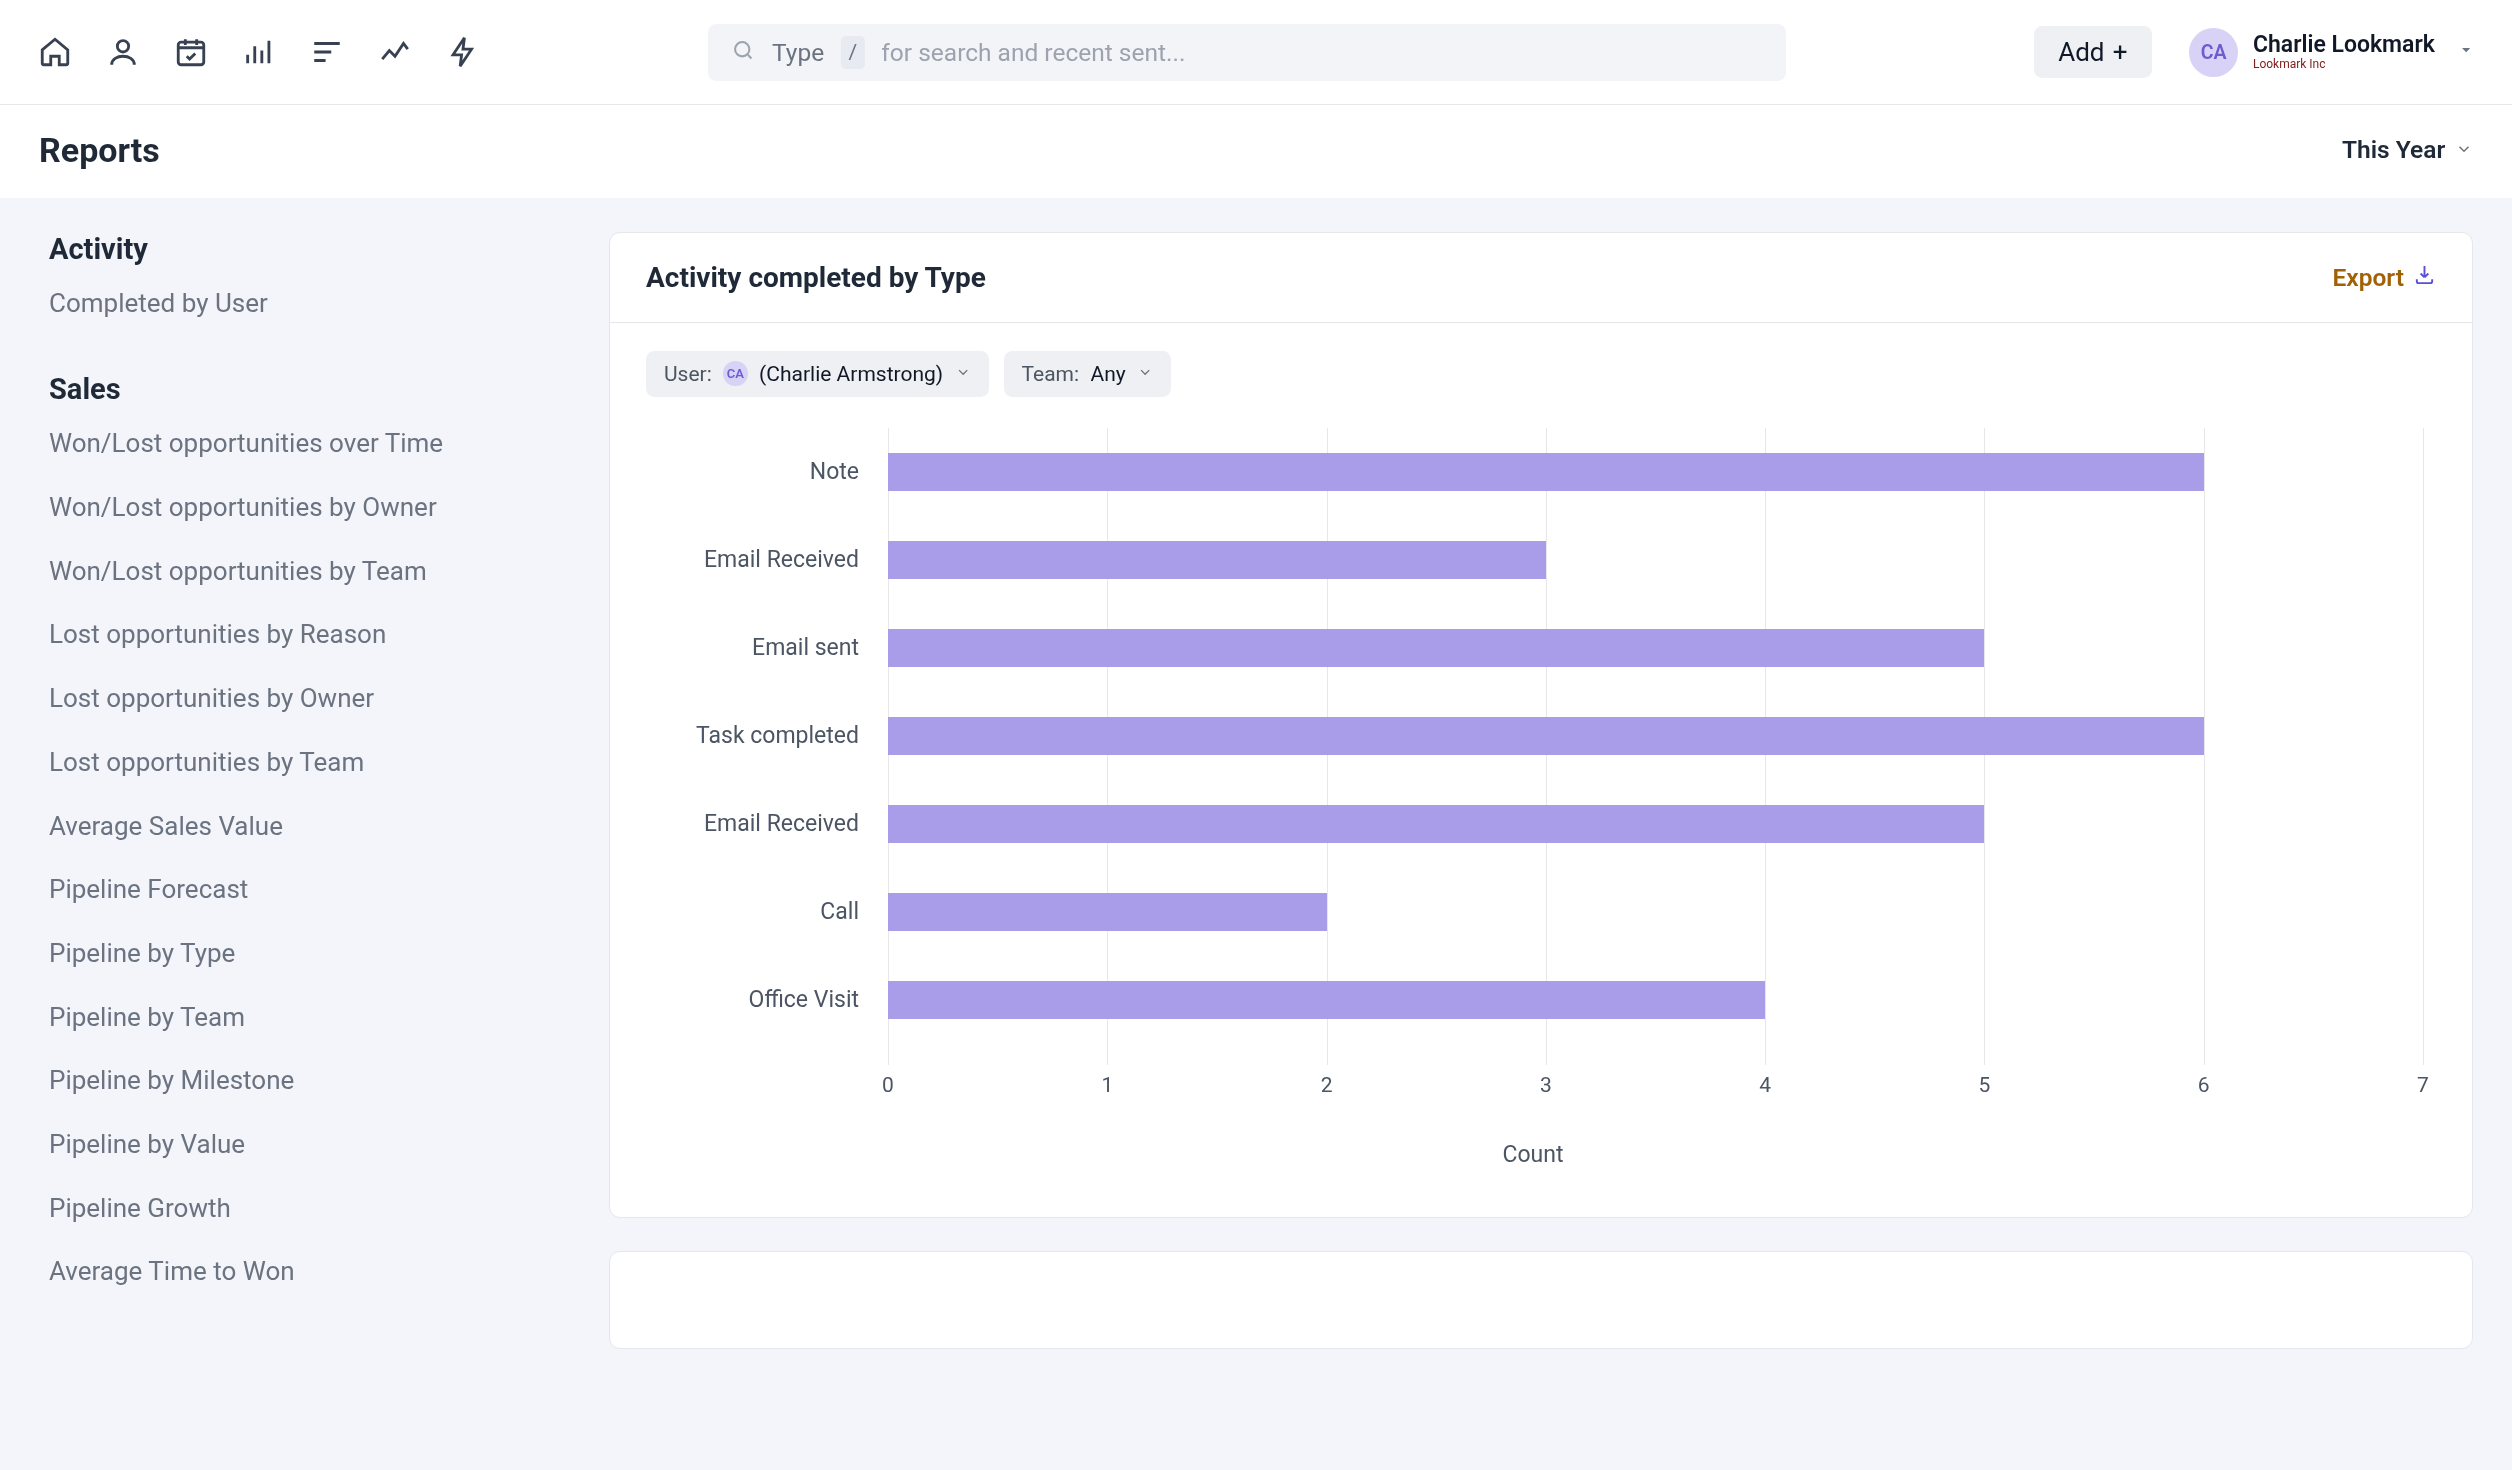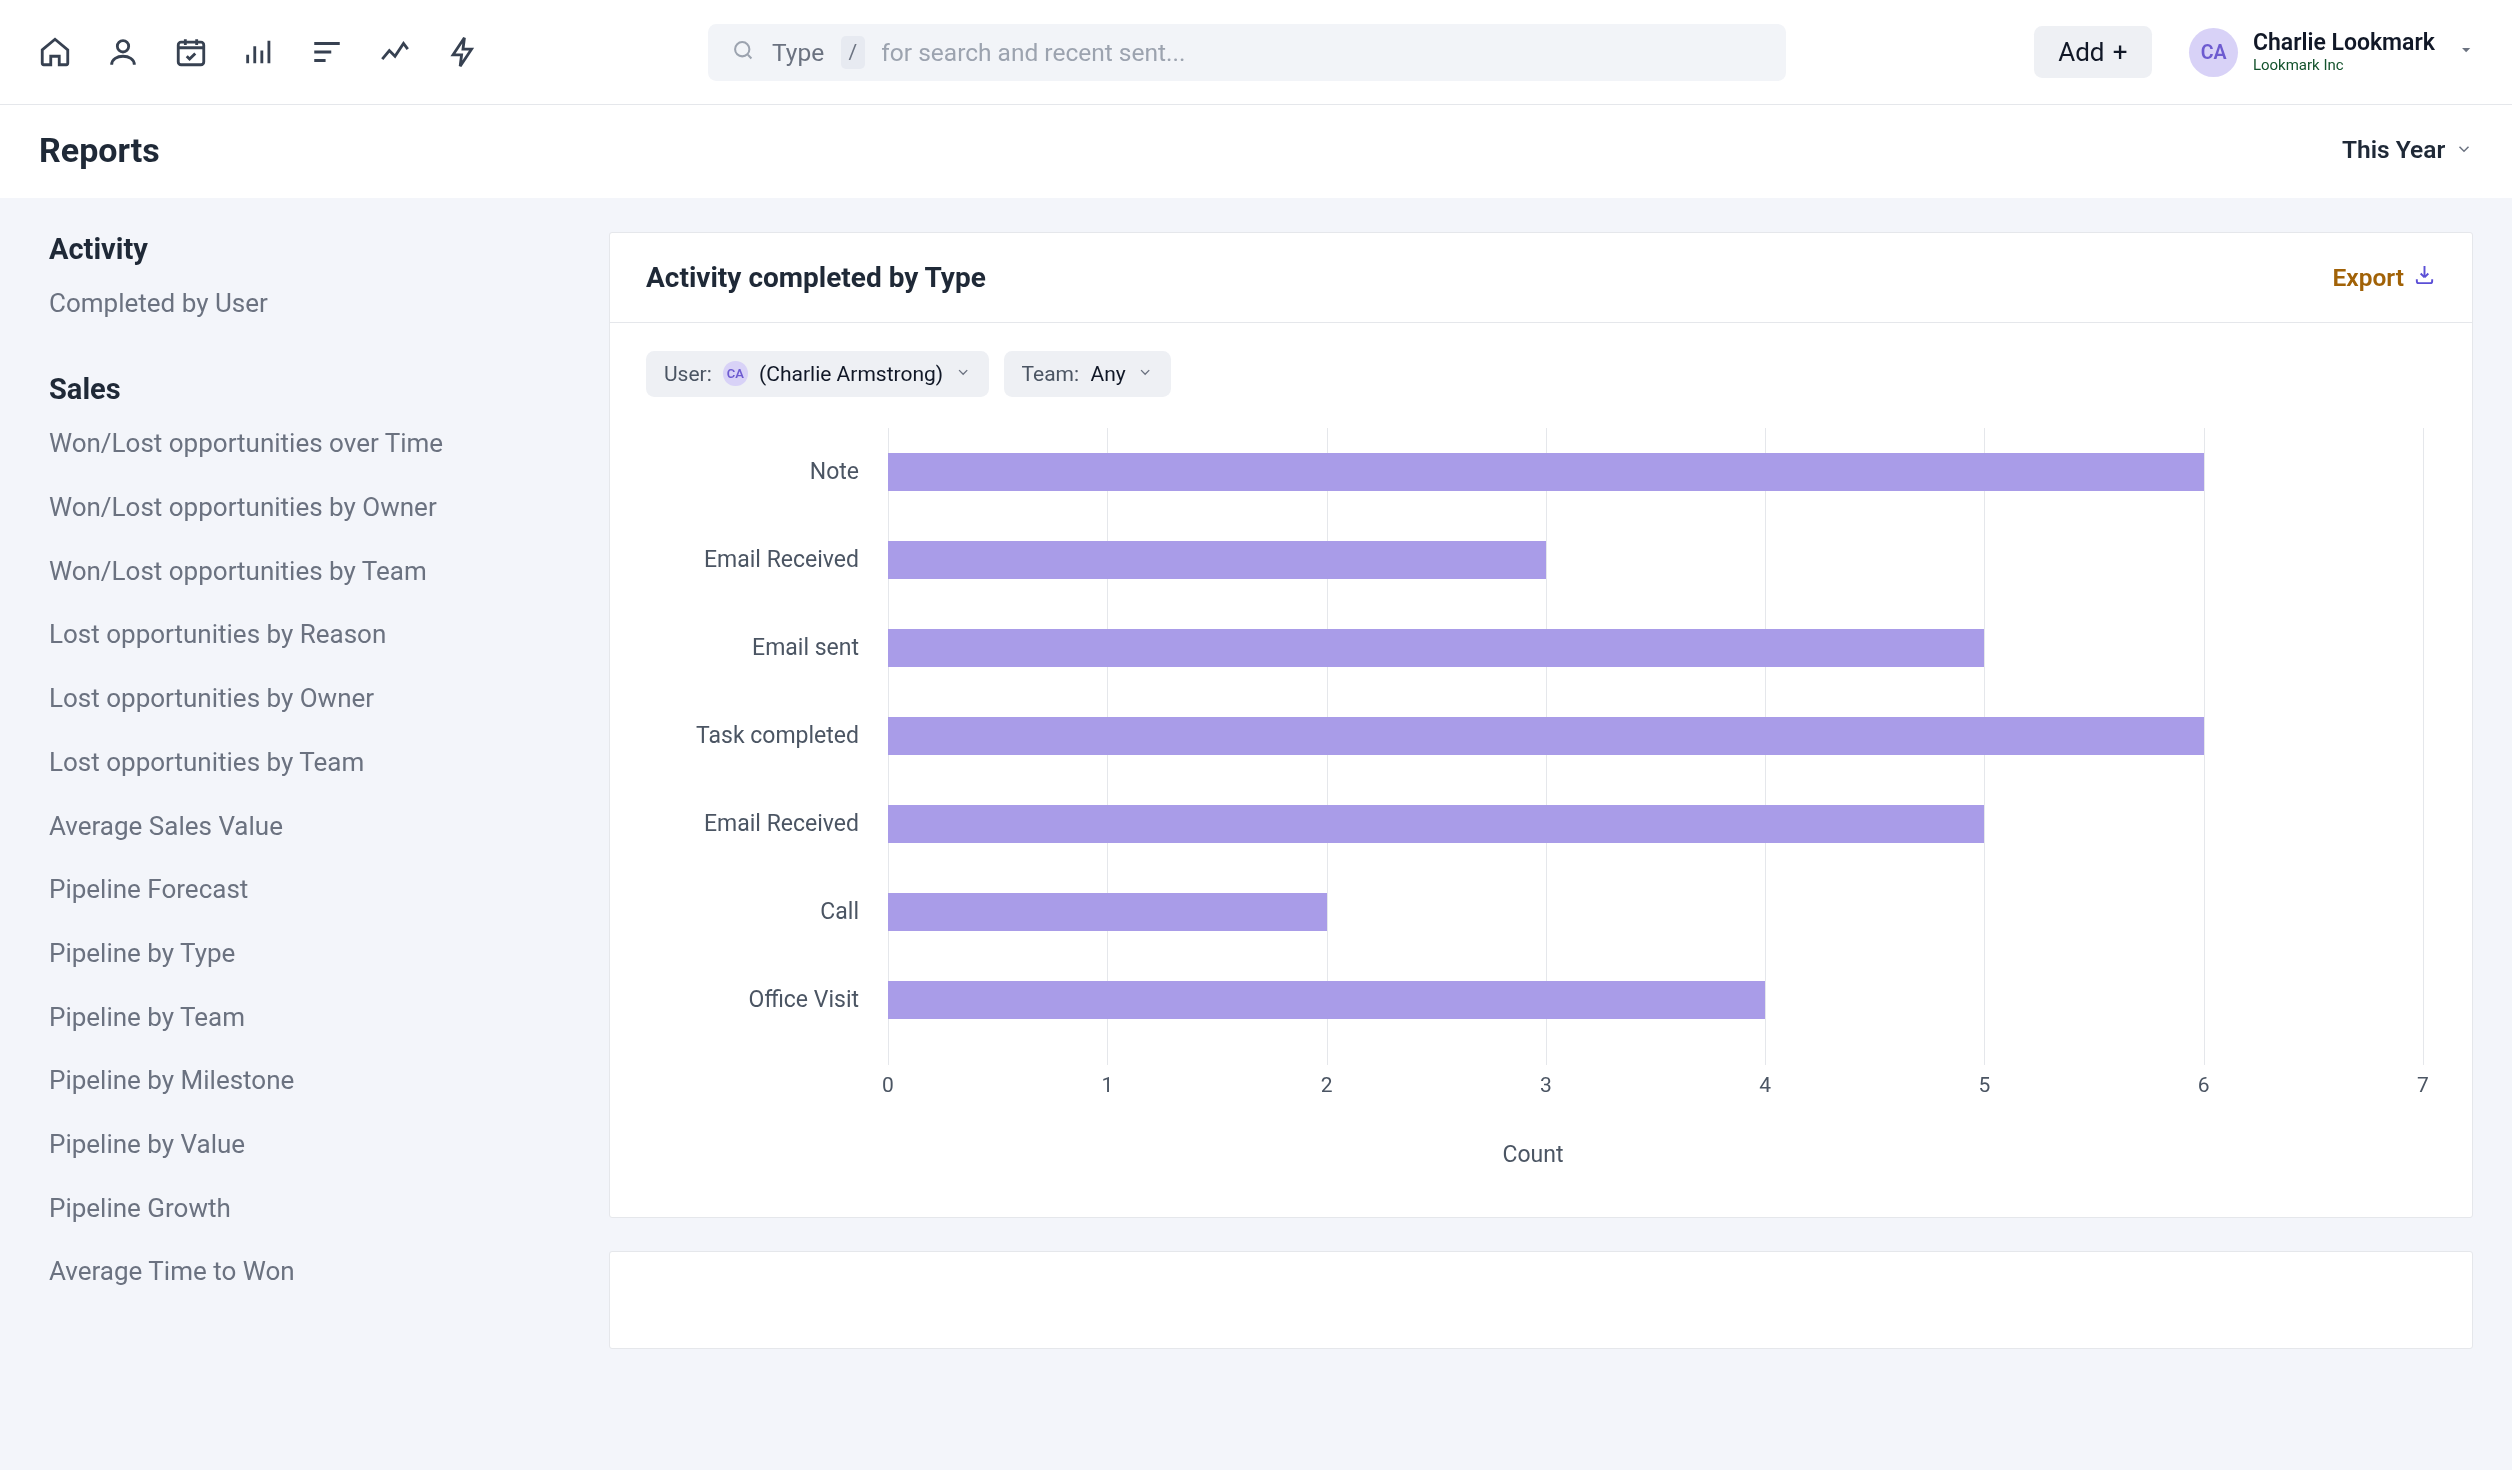--- a/index.html
+++ b/index.html
@@ -28,40 +28,40 @@
   .search svg{width:24.5px;height:24.5px;stroke:#9ca3af;stroke-width:2;fill:none;}
   .search .type{color:#6b7280;font-size:24.5px;}
   .search .slash{display:inline-flex;align-items:center;justify-content:center;width:24.5px;height:33px;border-radius:4.9px;background:#e7eaf1;color:#6b7280;font-size:21px;}
   .search .ph{color:#9ca3af;font-size:24.5px;}
   .spacer{flex:1;}
   .addbtn{height:52px;padding:0 24.5px;background:#eef0f4;border-radius:8.2px;display:flex;align-items:center;gap:8.2px;font-size:26px;color:#111827;cursor:pointer;}
   .user{display:flex;align-items:center;gap:14.7px;margin-left:21px;cursor:pointer;}
   .avatar{width:49px;height:49px;border-radius:50%;background:var(--avatar);color:var(--avatar-text);display:flex;align-items:center;justify-content:center;font-size:19.6px;font-weight:600;}
   .userinfo{display:flex;flex-direction:column;line-height:1.15;}
   .userinfo .n{font-size:23px;color:#111827;font-weight:600;}
-  .userinfo .c{font-size:15px;color:#14532d;}
+  .userinfo .c{font-size:12px;color:#7f1d1d;}
   .caret{margin-left:8.2px;}
   .caret svg{width:16.3px;height:16.3px;fill:#6b7280;}
 
   
   .pagehead{display:flex;align-items:center;justify-content:space-between;padding:24.5px 39px 28px;}
   .pagehead h1{margin:0;font-size:34px;font-weight:700;color:#1f2937;}
   .range{display:flex;align-items:center;gap:9.8px;font-size:24.5px;font-weight:600;color:#1f2937;cursor:pointer;}
   .range svg{width:18px;height:18px;stroke:#6b7280;stroke-width:2;fill:none;}
 
   
   .main{background:var(--page-bg);display:flex;min-height:1307px;padding-bottom:49px;}
   .sidebar{width:609px;padding:34px 49px;}
   .group-title{font-size:29px;font-weight:700;color:#1f2937;margin:0 0 19.6px;}
   .navlist{list-style:none;margin:0 0 49px;padding:0;display:flex;flex-direction:column;gap:26px;}
   .navlist li{font-size:26px;color:#6b7280;cursor:pointer;line-height:1.45;}
   .navlist li.active{color:#111827;font-weight:600;}
 
   .content{flex:1;padding:34px 39px 0 0;}
-  .card{background:#fff;border:0.8px solid var(--border);border-radius:3px;margin-bottom:33px;overflow:hidden;}
+  .card{background:#fff;border:0.8px solid var(--border);border-radius:11px;margin-bottom:33px;overflow:hidden;}
   .card-head{display:flex;align-items:center;justify-content:space-between;padding:28px 36px;border-bottom:0.8px solid var(--border);}
   .card-head h2{margin:0;font-size:28px;font-weight:700;color:#1f2937;}
   .export{display:flex;align-items:center;gap:9px;color:#a16207;font-size:24.5px;font-weight:600;cursor:pointer;}
   .export svg{width:23px;height:23px;stroke:#5b4fd6;stroke-width:2;fill:none;}
 
   .filters{display:flex;gap:14.7px;padding:28px 36px 6.5px;}
   .chip{background:var(--chip);border-radius:8.2px;height:46px;display:flex;align-items:center;padding:0 18px;gap:11.4px;font-size:21px;color:#374151;cursor:pointer;}
   .chip .lbl{color:#4b5563;}
   .chip .mini-av{width:24.5px;height:24.5px;border-radius:50%;background:var(--avatar);color:var(--avatar-text);display:flex;align-items:center;justify-content:center;font-size:13px;font-weight:600;}
   .chip .val{color:#111827;}

